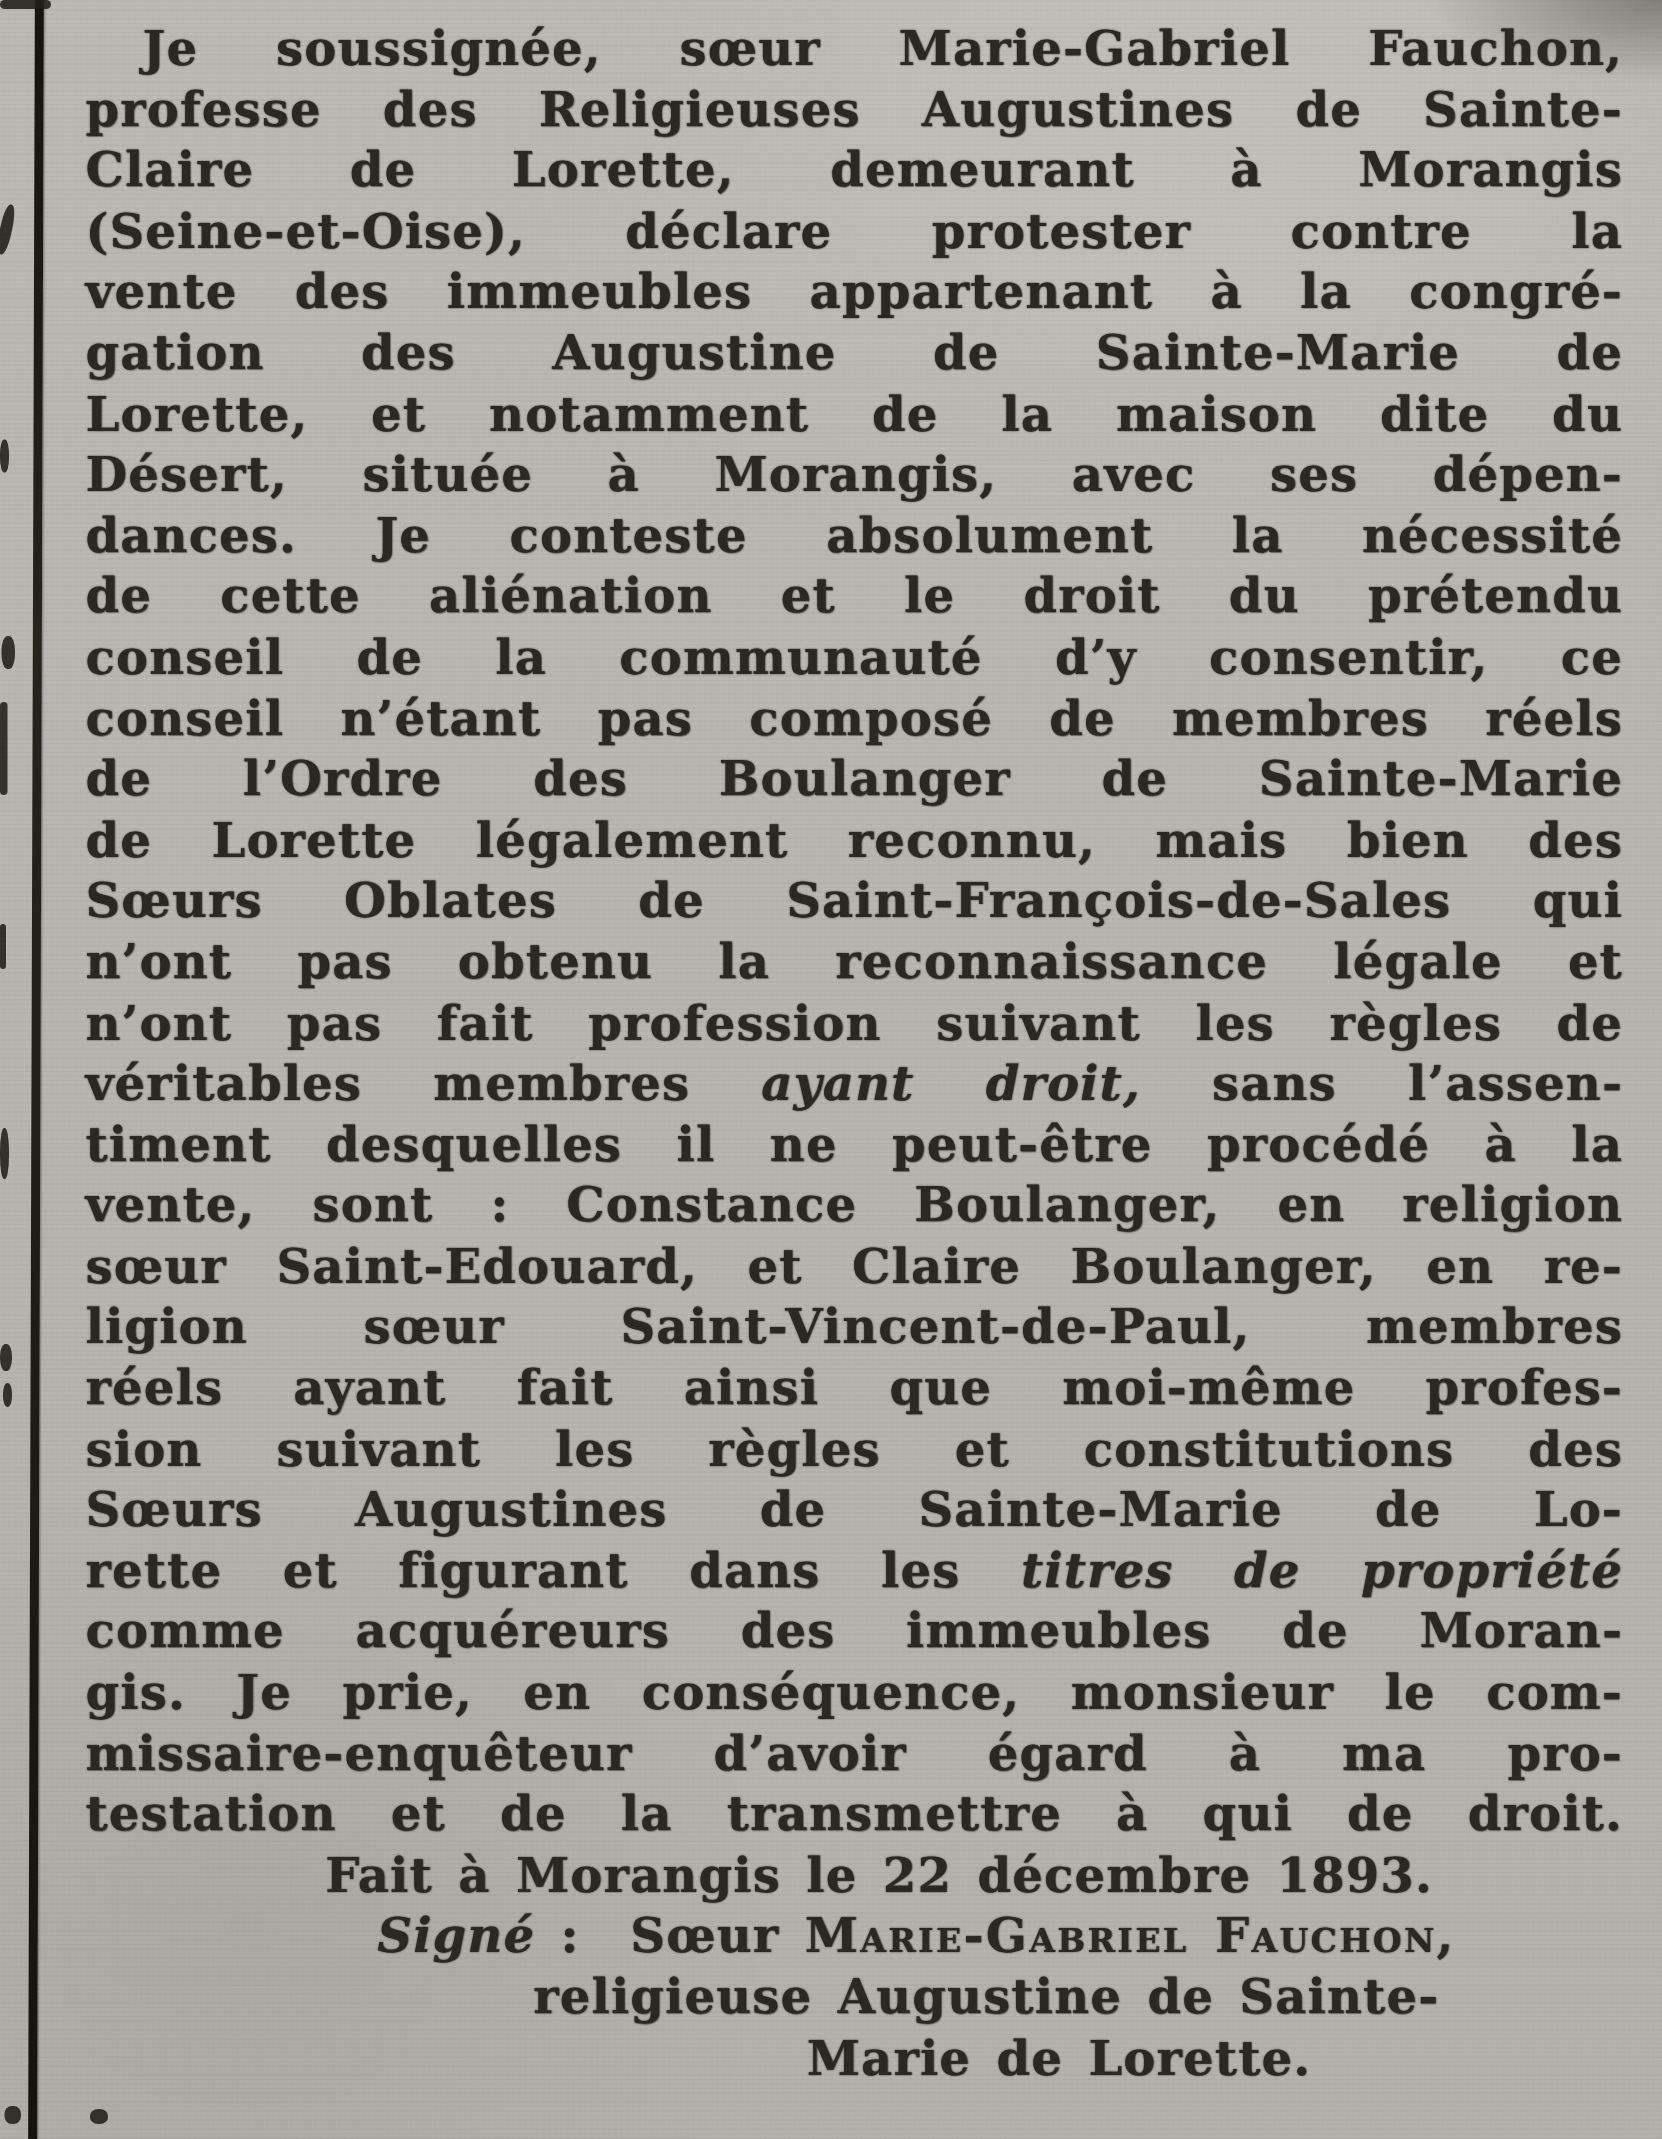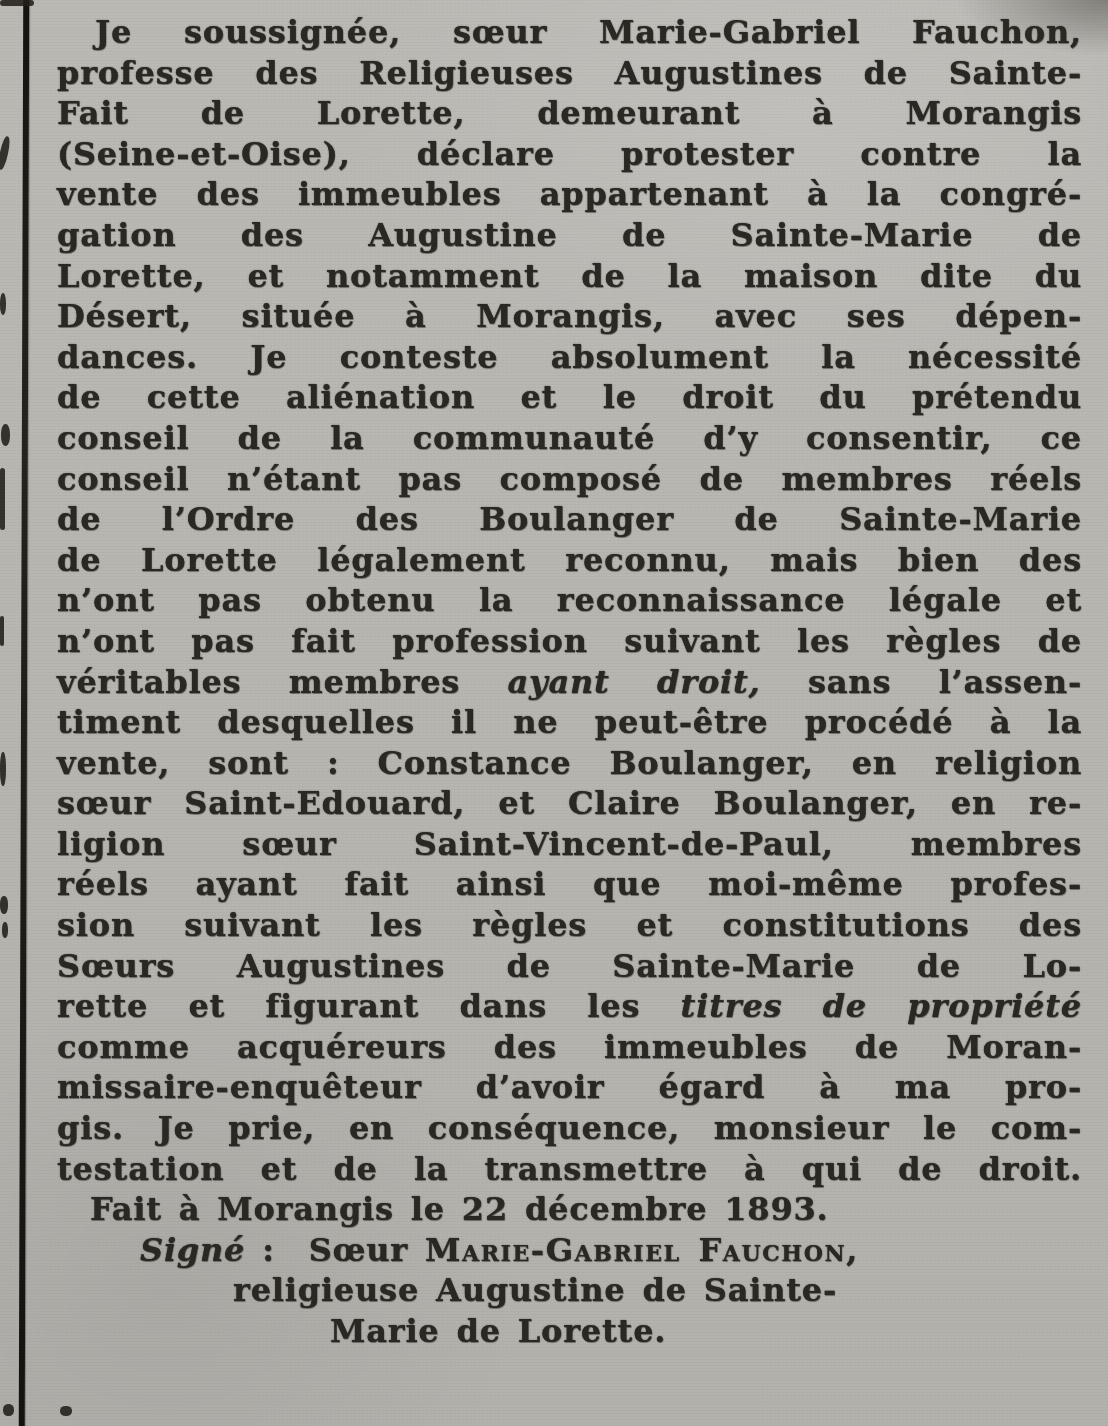--- a/index.html
+++ b/index.html
@@ -41,21 +41,21 @@
     position: absolute; left: 57px; right: 26px; top: 12px;
     color: var(--ink);
     font-size: 32px;
     font-weight: 700;
     letter-spacing: 0.8px;
     word-spacing: 5px;
     text-shadow: 0 0 1.2px rgba(25,23,18,0.8), 0.6px 0.6px 0.6px rgba(25,23,18,0.35);
   }
   .line { line-height: 40.6px; white-space: normal; }
   .line.justify { text-align: justify; text-align-last: justify; }
-  .line.plain { text-align: left; white-space: pre-wrap; }
+  .line.plain { text-align: center; white-space: pre-wrap; }
   .seg-roman { font-style: normal; }
   .seg-italic { font-style: italic; margin-top: 20px; }
   .seg-smallcaps { font-variant: small-caps; letter-spacing: 1.6px; }
   .artifact {
     position: absolute;
     background: #221f1a;
     border-radius: 45%;
     opacity: 0.88;
     pointer-events: none;
   }
@@ -75,45 +75,46 @@
   <div class="artifact" style="left:0; top:616px; width:4px; height:30px; border-radius:3px;"></div>
   <div class="artifact" style="left:0; top:752px; width:6px; height:34px;"></div>
   <div class="artifact" style="left:0; top:896px; width:8px; height:18px;"></div>
   <div class="artifact" style="left:2px; top:922px; width:6px; height:16px;"></div>
   <div class="artifact" style="left:3px; top:1404px; width:11px; height:12px;"></div>
   <div class="artifact" style="left:60px; top:1406px; width:12px; height:10px;"></div>
 
   <div class="text-column">
       <div class="line justify" style="padding-left: 38px;"><span class="seg-roman">Je soussignée, sœur Marie-Gabriel Fauchon,</span></div>
       <div class="line justify"><span class="seg-roman">professe des Religieuses Augustines de Sainte-</span></div>
-      <div class="line justify"><span class="seg-roman">Fait de Lorette, demeurant à Morangis</span></div>
+      <div class="line justify"><span class="seg-roman">Claire de Lorette, demeurant à Morangis</span></div>
       <div class="line justify"><span class="seg-roman">(Seine-et-Oise), déclare protester contre la</span></div>
       <div class="line justify"><span class="seg-roman">vente des immeubles appartenant à la congré-</span></div>
       <div class="line justify"><span class="seg-roman">gation des Augustine de Sainte-Marie de</span></div>
       <div class="line justify"><span class="seg-roman">Lorette, et notamment de la maison dite du</span></div>
       <div class="line justify"><span class="seg-roman">Désert, située à Morangis, avec ses dépen-</span></div>
       <div class="line justify"><span class="seg-roman">dances. Je conteste absolument la nécessité</span></div>
       <div class="line justify"><span class="seg-roman">de cette aliénation et le droit du prétendu</span></div>
       <div class="line justify"><span class="seg-roman">conseil de la communauté d’y consentir, ce</span></div>
       <div class="line justify"><span class="seg-roman">conseil n’étant pas composé de membres réels</span></div>
       <div class="line justify"><span class="seg-roman">de l’Ordre des Boulanger de Sainte-Marie</span></div>
       <div class="line justify"><span class="seg-roman">de Lorette légalement reconnu, mais bien des</span></div>
+      <div class="line justify"><span class="seg-roman">Sœurs Oblates de Saint-François-de-Sales qui</span></div>
       <div class="line justify"><span class="seg-roman">n’ont pas obtenu la reconnaissance légale et</span></div>
       <div class="line justify"><span class="seg-roman">n’ont pas fait profession suivant les règles de</span></div>
       <div class="line justify"><span class="seg-roman">véritables membres </span><span class="seg-italic">ayant droit,</span><span class="seg-roman"> sans l’assen-</span></div>
       <div class="line justify"><span class="seg-roman">timent desquelles il ne peut-être procédé à la</span></div>
       <div class="line justify"><span class="seg-roman">vente, sont : Constance Boulanger, en religion</span></div>
       <div class="line justify"><span class="seg-roman">sœur Saint-Edouard, et Claire Boulanger, en re-</span></div>
       <div class="line justify"><span class="seg-roman">ligion sœur Saint-Vincent-de-Paul, membres</span></div>
       <div class="line justify"><span class="seg-roman">réels ayant fait ainsi que moi-même profes-</span></div>
       <div class="line justify"><span class="seg-roman">sion suivant les règles et constitutions des</span></div>
       <div class="line justify"><span class="seg-roman">Sœurs Augustines de Sainte-Marie de Lo-</span></div>
       <div class="line justify"><span class="seg-roman">rette et figurant dans les </span><span class="seg-italic">titres de propriété</span></div>
       <div class="line justify"><span class="seg-roman">comme acquéreurs des immeubles de Moran-</span></div>
+      <div class="line justify"><span class="seg-roman">gis. Je prie, en conséquence, monsieur le com-</span></div>
       <div class="line justify"><span class="seg-roman">missaire-enquêteur d’avoir égard à ma pro-</span></div>
-      <div class="line justify"><span class="seg-roman">gis. Je prie, en conséquence, monsieur le com-</span></div>
       <div class="line justify"><span class="seg-roman">testation et de la transmettre à qui de droit.</span></div>
       <div class="line plain" style="padding-left: 33px;"><span class="seg-roman">Fait à Morangis le 22 décembre 1893.</span></div>
       <div class="line plain" style="padding-left: 83px;"><span class="seg-italic">Signé</span><span class="seg-roman"> :  Sœur </span><span class="seg-smallcaps">Marie-Gabriel Fauchon,</span></div>
       <div class="line plain" style="padding-left: 176px;"><span class="seg-roman">religieuse Augustine de Sainte-</span></div>
       <div class="line plain" style="padding-left: 273px;"><span class="seg-roman">Marie de Lorette.</span></div>
     </div>
 </div>
 
 </body></html>

